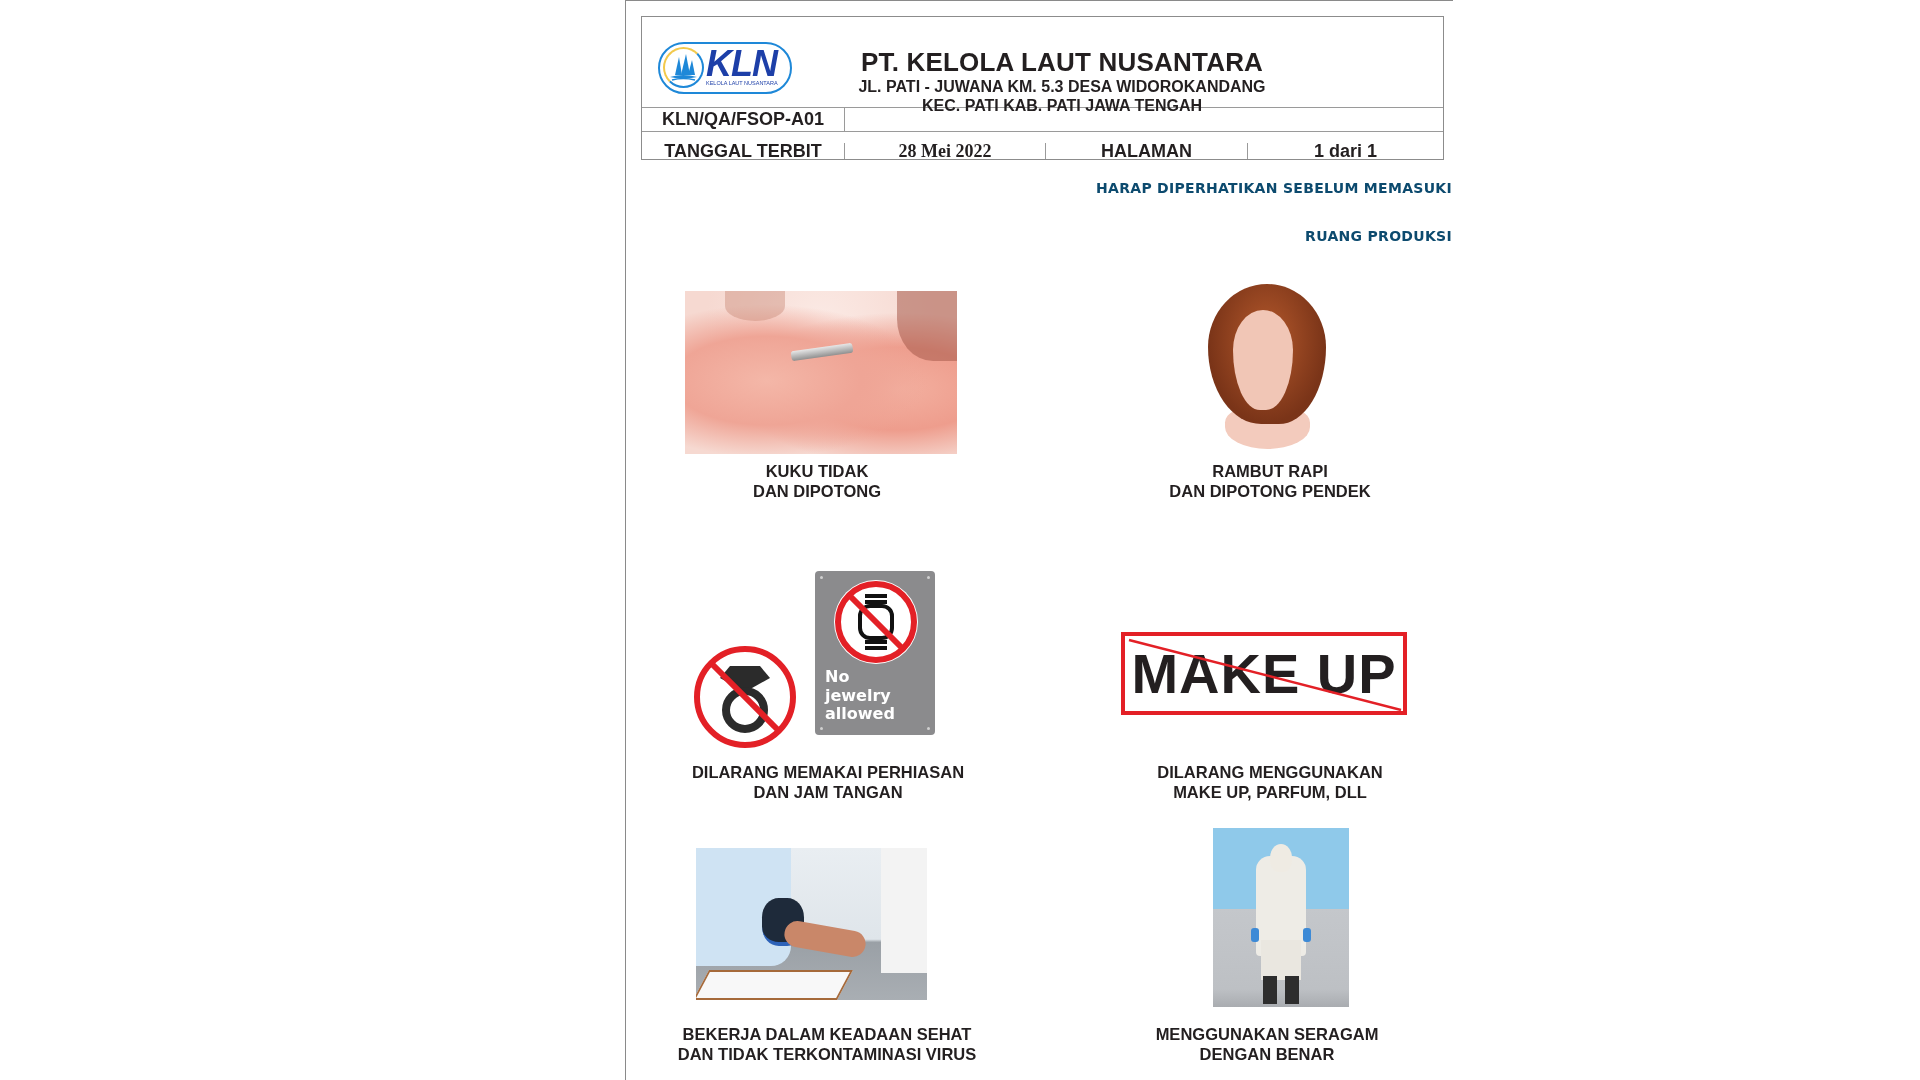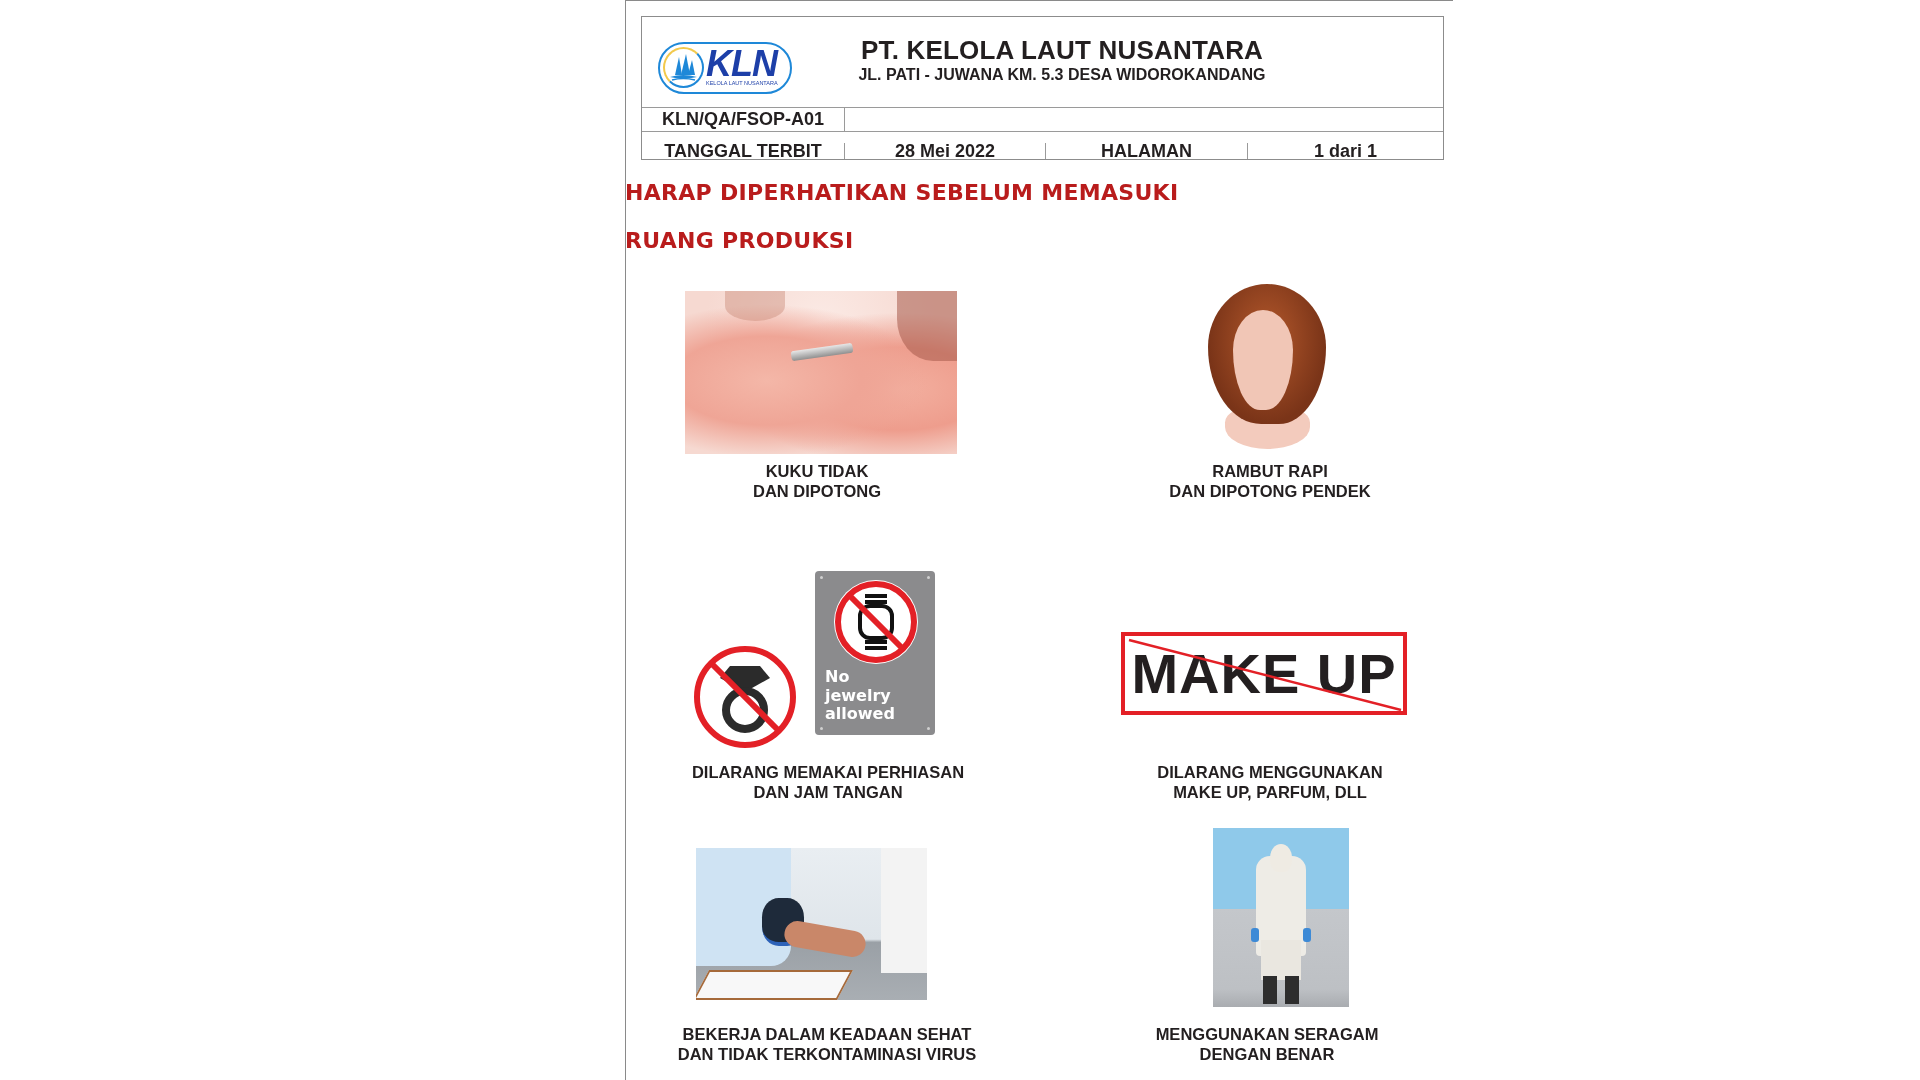--- a/index.html
+++ b/index.html
@@ -17,29 +17,29 @@
 
   
   .hdr-table { position: absolute; left: 641px; top: 16px; width: 803px; height: 144px; border: 1.5px solid #8c8c8c; box-sizing: border-box; }
   .hdr-top { position: absolute; left: 0; top: 12px; right: 0; height: 78px; border-bottom: 1.5px solid #9a9a9a; }
   .hdr-row2 { position: absolute; left: 0; top: 78px; right: 0; height: 36px; border-bottom: 1.5px solid #9a9a9a; }
   .hdr-row3 { position: absolute; left: 0; top: 114px; right: 0; height: 28px; }
   .cell { position: absolute; top: 12px; bottom: 0; display: flex; align-items: center; justify-content: center; font-weight: bold; font-size: 18px; color: #231f20; box-sizing: border-box; }
   .vdiv { border-right: 1.5px solid #9a9a9a; }
 
   .company { position: absolute; left: 200px; top: 0; width: 440px; text-align: center; }
-  .company .name { font-size: 26px; font-weight: bold; margin-top: 6px; line-height: 30px; letter-spacing: 0.2px; }
+  .company .name { font-size: 26px; font-weight: bold; margin-top: 18px; line-height: 30px; letter-spacing: 0.2px; }
   .company .addr { font-size: 16px; font-weight: bold; line-height: 19px; }
 
   .logo { position: absolute; left: 16px; top: 13px; width: 134px; height: 52px; border: 2.5px solid #1e88d8; border-radius: 28px; box-sizing: border-box; background: #fff; }
   .logo-circle { position: absolute; left: 3px; top: 3px; width: 41px; height: 41px; border-radius: 50%; border: 2px solid #f2c94c; box-sizing: border-box; border-right-color: #1e88d8; border-bottom-color: #1e88d8; }
   .logo-text { position: absolute; left: 46px; top: 1px; font-size: 36px; font-weight: bold; color: #1d3fa8; letter-spacing: -1px; line-height: 38px; font-style: italic; }
   .logo-sub { position: absolute; left: 46px; top: 36px; font-size: 5.5px; color: #1d3fa8; white-space: nowrap; }
 
-  .heading { position: absolute; left: 625px; width: 827px; text-align: left; font-family: "DejaVu Sans", sans-serif; font-weight: bold; font-size: 22px; color: #b91c1c; letter-spacing: 0.3px; }
+  .heading { position: absolute; left: 625px; width: 827px; text-align: right; font-family: "DejaVu Sans", sans-serif; font-weight: bold; font-size: 14px; color: #0c4a6e; letter-spacing: 0.3px; }
 
   .caption { position: absolute; text-align: center; font-weight: bold; font-size: 16.5px; line-height: 19.5px; color: #231f20; white-space: nowrap; transform: translateX(-50%); }
 
   .photo { position: absolute; overflow: hidden; }
   
   .nails { left: 685px; top: 291px; width: 272px; height: 163px;
     background: radial-gradient(ellipse at 30% 55%, #f4b7a8 0%, #efa596 35%, transparent 60%),
                 radial-gradient(ellipse at 78% 60%, #f3b0a0 0%, #ee9d8d 30%, transparent 55%),
                 radial-gradient(ellipse at 50% 20%, #fbeae5 0%, #f6d9d1 60%),
                 linear-gradient(#f5ddd6, #f3d3cb); }
@@ -97,29 +97,30 @@
           <path d="M5 28 Q18 24 32 28 Q18 31 5 28 Z" fill="#1e88d8"></path>
           <path d="M7 31 Q18 28 30 31" stroke="#1e88d8" stroke-width="1.5" fill="none"></path>
         </svg>
       </div>
       <span class="logo-text">KLN</span>
       <span class="logo-sub">KELOLA LAUT NUSANTARA</span>
     </div>
     <div class="company">
       <div class="name">PT. KELOLA LAUT NUSANTARA</div>
       <div class="addr">JL. PATI - JUWANA KM. 5.3 DESA WIDOROKANDANG</div>
+      <div class="addr">KEC. PATI KAB. PATI JAWA TENGAH</div>
     </div>
   </div>
   <div class="hdr-row2">
     <div class="cell vdiv" style="left:0; width:203px;">KLN/QA/FSOP-A01</div>
     <div class="cell" style="left:203px; right:0;"></div>
   </div>
   <div class="hdr-row3">
     <div class="cell vdiv" style="left:0; width:203px;">TANGGAL TERBIT</div>
-    <div class="cell vdiv" style="left:203px; width:201px;">28 Mei 2022</div>
+    <div class="cell vdiv" style="left:203px; width:201px;font-family:Liberation Serif, serif;">28 Mei 2022</div>
     <div class="cell vdiv" style="left:404px; width:202px;">HALAMAN</div>
     <div class="cell" style="left:606px; right:0;">1 dari 1</div>
   </div>
 </div>
 
 <div class="heading" style="top:180px;">HARAP DIPERHATIKAN SEBELUM MEMASUKI</div>
 <div class="heading" style="top:228px;">RUANG PRODUKSI</div>
 
 <div class="photo nails">
   <div class="hair-l"></div>

